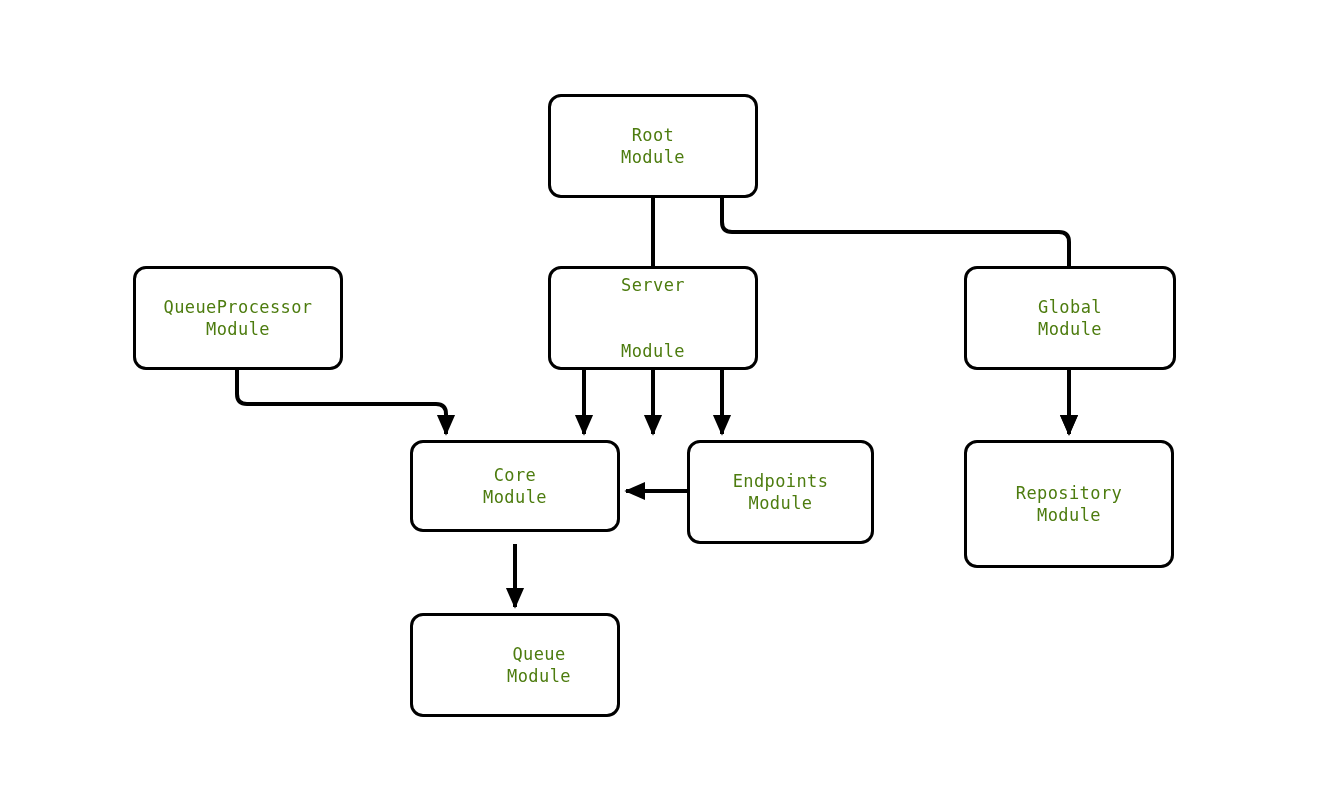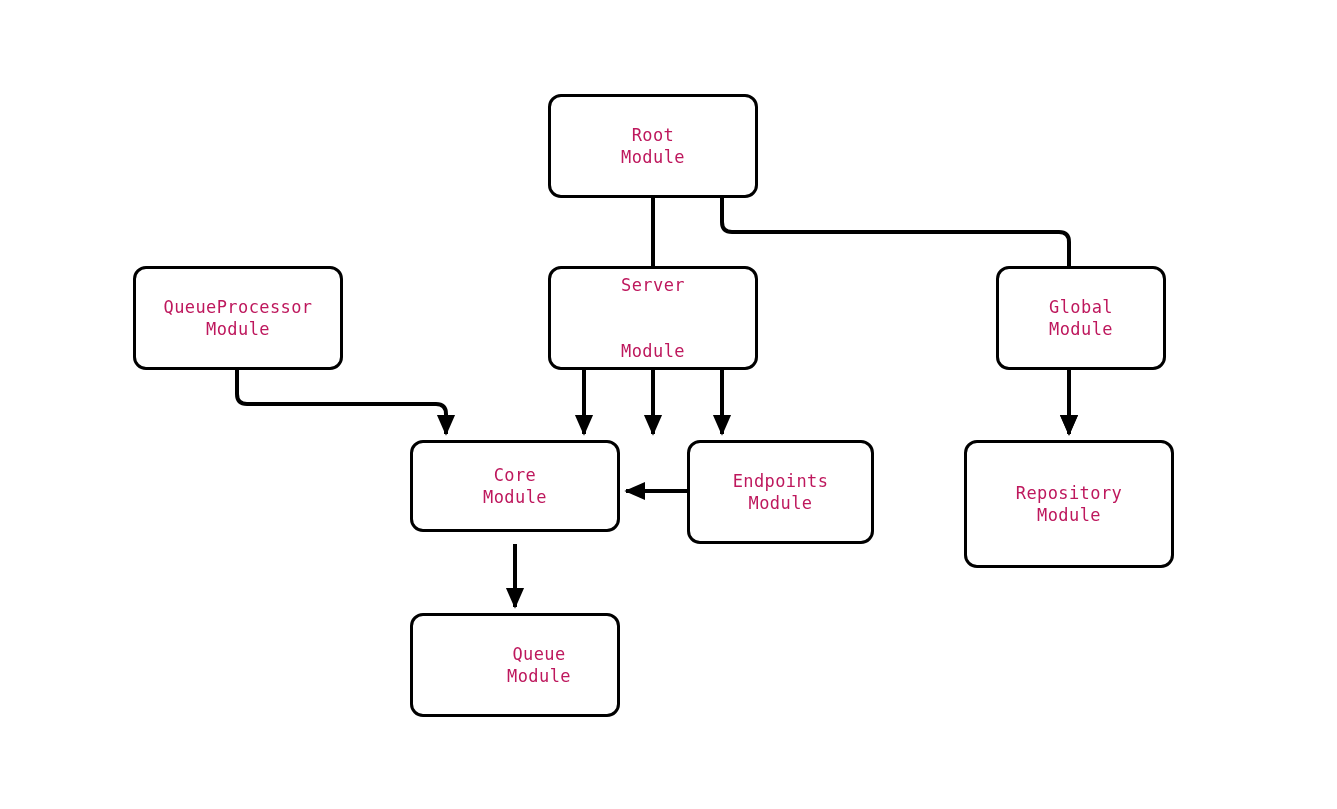--- a/index.html
+++ b/index.html
@@ -35,21 +35,21 @@
     display: flex;
     flex-direction: column;
     align-items: center;
     justify-content: center;
     z-index: 2;
   }
   .node-line {
     font-family: "DejaVu Sans Mono", "Liberation Mono", monospace;
     font-size: 17px;
     line-height: 22px;
-    color: #be185d;
+    color: #4d7c0f;
     white-space: pre;
     letter-spacing: 0.4px;
   }
 </style>
 </head>
 <body>
 
 <div id="diagram-canvas">
 
   <svg id="edge-layer" viewBox="0 0 1337 809" width="1337" height="809" xmlns="http://www.w3.org/2000/svg">
@@ -84,21 +84,21 @@
   <div class="node" style="left:133px; top:266px; width:210px; height:104px;">
     <div class="node-line">QueueProcessor</div>
     <div class="node-line">Module</div>
   </div>
 
   <div class="node" style="left:548px; top:266px; width:210px; height:104px;gap:44px;">
     <div class="node-line">Server</div>
     <div class="node-line">Module</div>
   </div>
 
-  <div class="node" style="left:996px; top:266px; width:170px; height:104px;">
+  <div class="node" style="left:964px; top:266px; width:212px; height:104px;">
     <div class="node-line">Global</div>
     <div class="node-line">Module</div>
   </div>
 
   <div class="node" style="left:410px; top:440px; width:210px; height:92px;">
     <div class="node-line">Core</div>
     <div class="node-line">Module</div>
   </div>
 
   <div class="node" style="left:687px; top:440px; width:187px; height:104px;">

